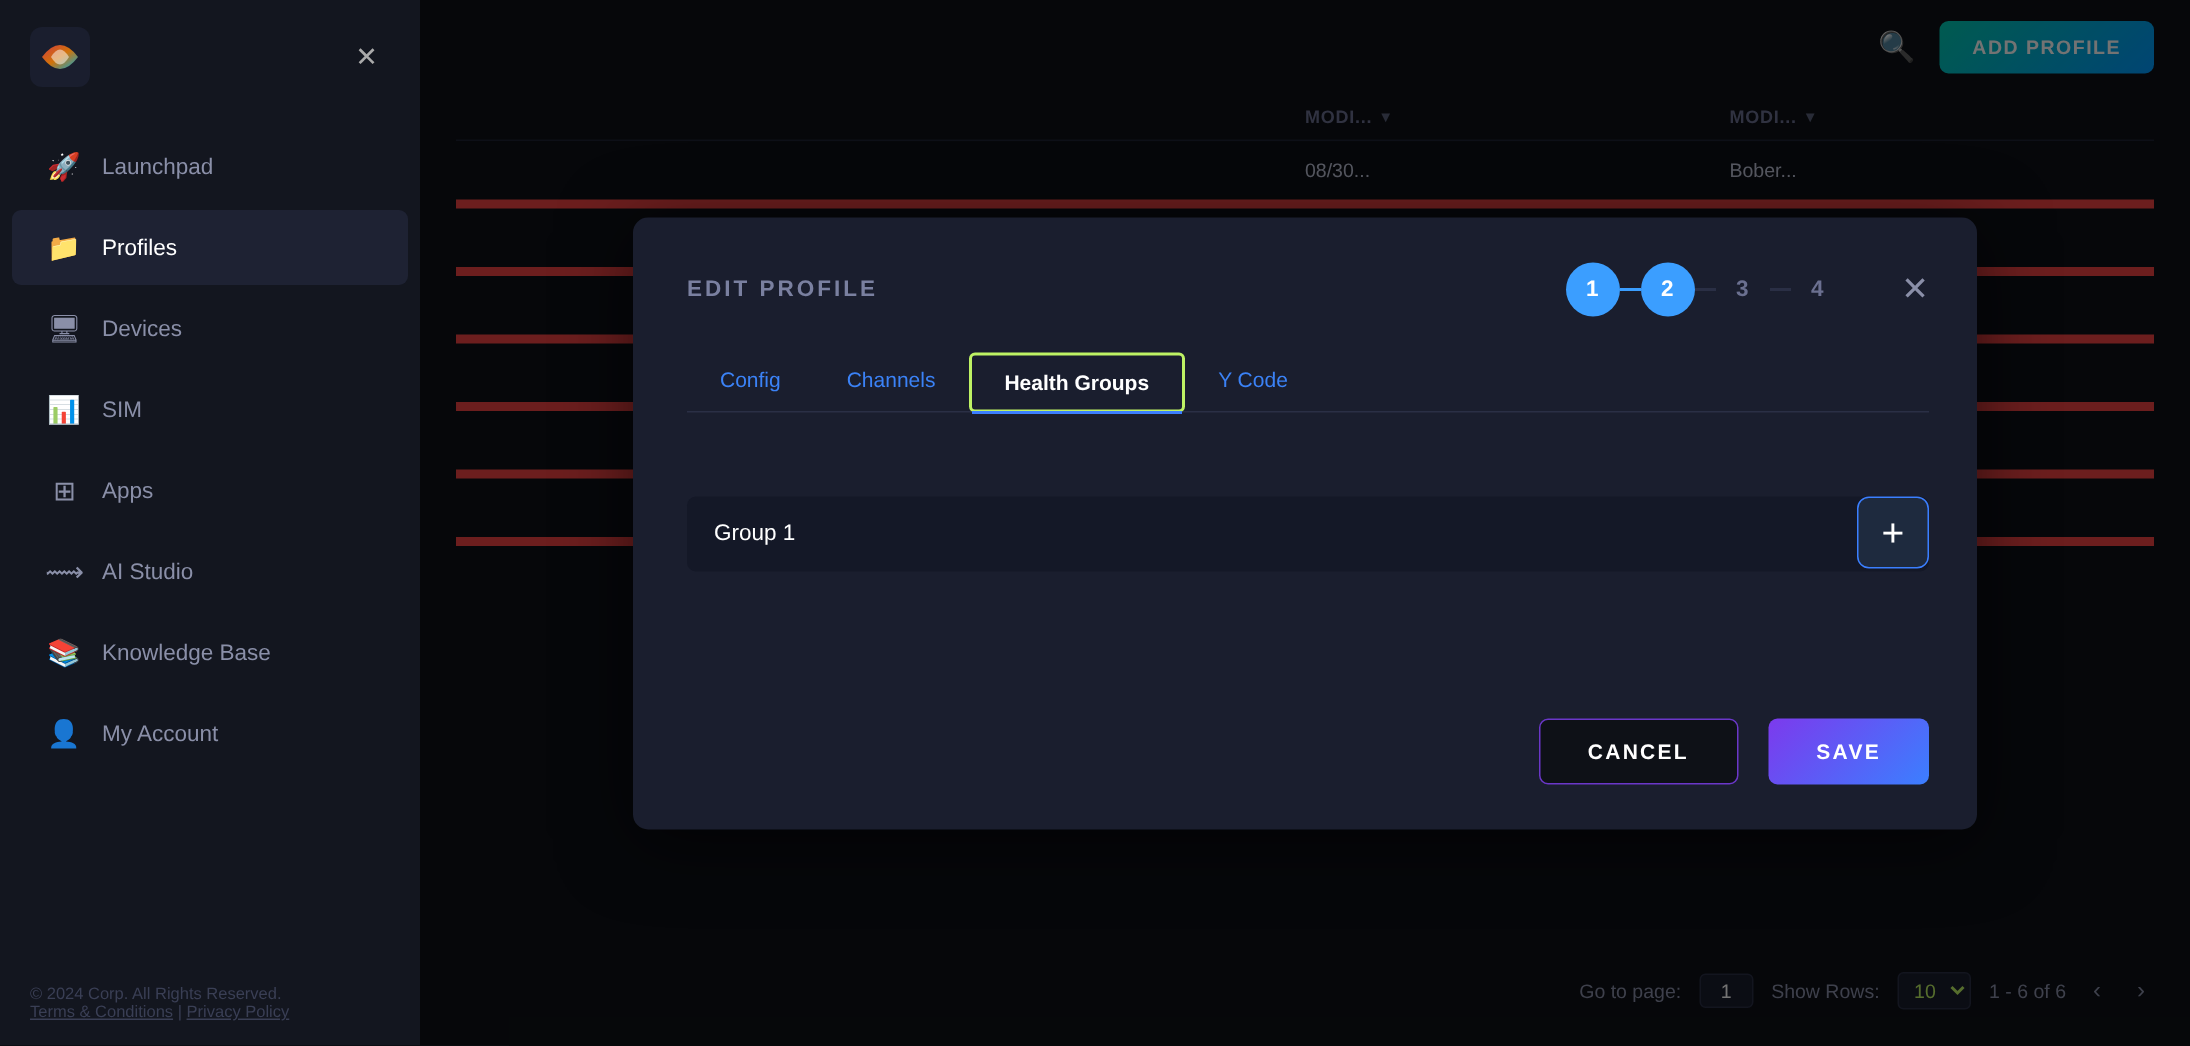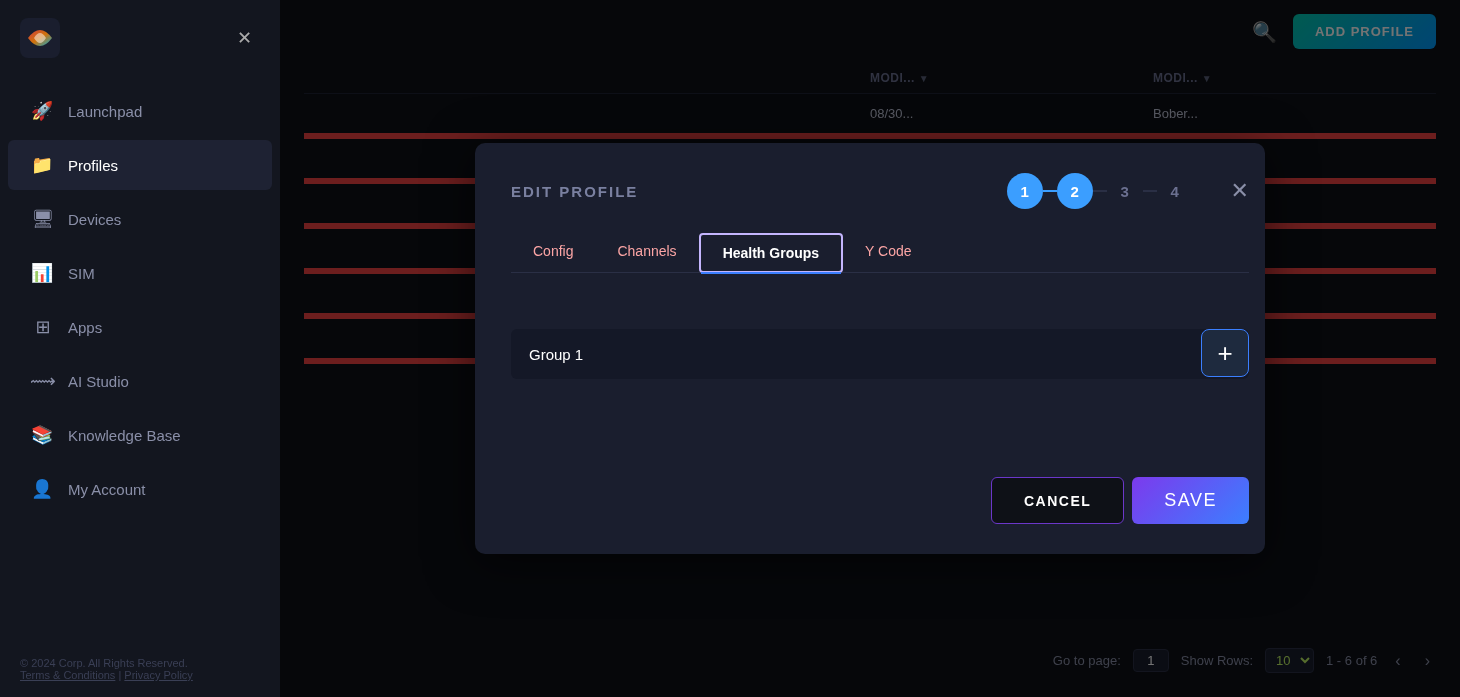--- a/index.html
+++ b/index.html
@@ -186,22 +186,22 @@
       display: flex;
       align-items: center;
       justify-content: center;
       z-index: 100;
     }
 
     
     .modal {
       background: #1a1e2e;
       border-radius: 10px;
-      width: 790px;
-      padding: 30px 16px 30px 36px;
+      width: 896px;
+      padding: 30px 32px 30px 36px;
       position: relative;
       box-shadow: 0 8px 48px rgba(0,0,0,0.6);
     }
     .modal-header {
       display: flex;
       align-items: center;
       margin-bottom: 24px;
       gap: 20px;
     }
     .modal-title {
@@ -259,39 +259,39 @@
     
     .modal-tabs {
       display: flex;
       gap: 0;
       border-bottom: 1px solid #2a2f45;
       margin-bottom: 24px;
     }
     .tab-item {
       padding: 10px 22px;
       font-size: 14px;
-      color: #fca5a5;
+      color: #3b82f6;
       cursor: pointer;
       position: relative;
       white-space: nowrap;
     }
     .tab-item.active {
       color: #fff;
       font-weight: 600;
     }
     .tab-item.active::after {
       content: '';
       position: absolute;
       bottom: -1px;
       left: 0; right: 0;
       height: 2px;
       background: #3b7fff;
     }
     .tab-item.highlighted {
-      border: 2px solid #c4b5fd;
+      border: 2px solid #bef264;
       border-radius: 4px;
       color: #fff;
       font-weight: 700;
       margin-bottom: -1px;
     }
     .tab-item.highlighted::after {
       content: '';
       position: absolute;
       bottom: -3px;
       left: 0; right: 0;
@@ -337,40 +337,40 @@
     }
     .group-chevron {
       color: #7a80a0;
       font-size: 18px;
     }
 
     
     .modal-footer {
       display: flex;
       justify-content: flex-end;
-      gap: 8px;
+      gap: 20px;
       margin-top: 28px;
     }
     .btn-cancel {
       background: #0e1117;
       border: 1.5px solid #6b37c9;
       color: #fff;
       font-size: 14px;
       font-weight: 700;
       letter-spacing: 1.5px;
       padding: 13px 32px;
       border-radius: 6px;
       cursor: pointer;
     }
     .btn-save {
       background: linear-gradient(135deg, #7c3aed, #3b7fff);
       border: none;
       color: #fff;
-      font-size: 18px;
-      font-weight: 400;
+      font-size: 14px;
+      font-weight: 700;
       letter-spacing: 1.5px;
       padding: 13px 32px;
       border-radius: 6px;
       cursor: pointer;
     }
   </style>
 </head>
 <body>
 
 <div class="sidebar">

